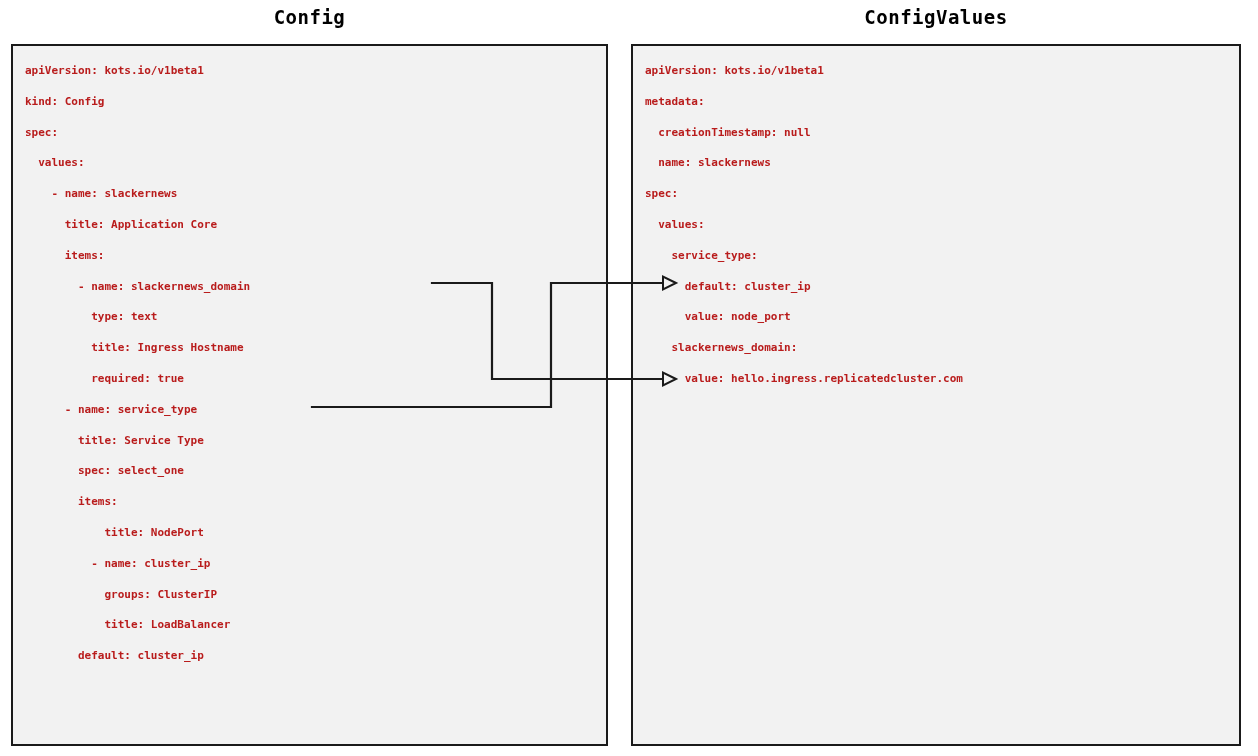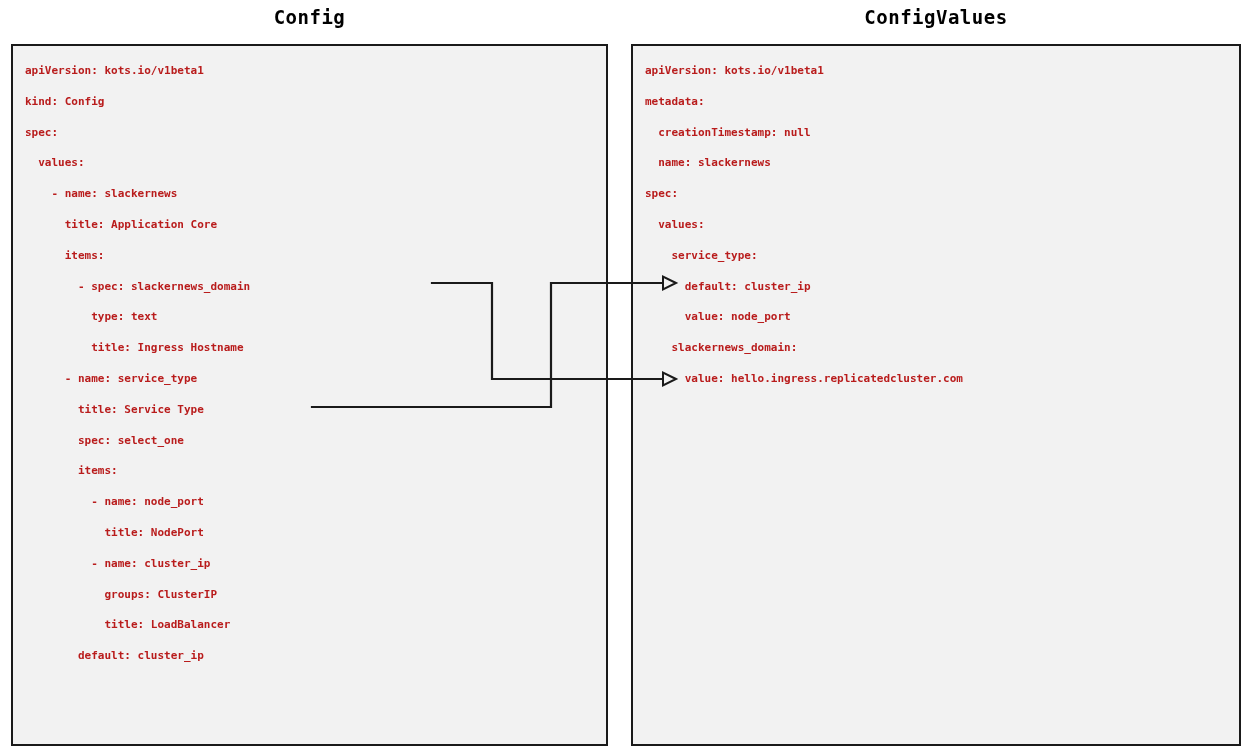--- a/index.html
+++ b/index.html
@@ -85,28 +85,28 @@
 
   <div class="code-panel" id="panel-config">
     <div class="code-body" id="config-lines">
         <div class="code-line">apiVersion: kots.io/v1beta1</div>
         <div class="code-line">kind: Config</div>
         <div class="code-line">spec:</div>
         <div class="code-line">  values:</div>
         <div class="code-line">    - name: slackernews</div>
         <div class="code-line">      title: Application Core</div>
         <div class="code-line">      items:</div>
-        <div class="code-line">        - spec: slackernews_domain</div>
+        <div class="code-line">        - name: slackernews_domain</div>
         <div class="code-line">          type: text</div>
         <div class="code-line">          title: Ingress Hostname</div>
+        <div class="code-line">          required: true</div>
         <div class="code-line">      - name: service_type</div>
         <div class="code-line">        title: Service Type</div>
         <div class="code-line">        spec: select_one</div>
         <div class="code-line">        items:</div>
-        <div class="code-line">          - name: node_port</div>
         <div class="code-line">            title: NodePort</div>
         <div class="code-line">          - name: cluster_ip</div>
         <div class="code-line">            groups: ClusterIP</div>
         <div class="code-line">            title: LoadBalancer</div>
         <div class="code-line">        default: cluster_ip</div>
       </div>
   </div>
 
   <div class="code-panel" id="panel-configvalues">
     <div class="code-body" id="configvalues-lines">

